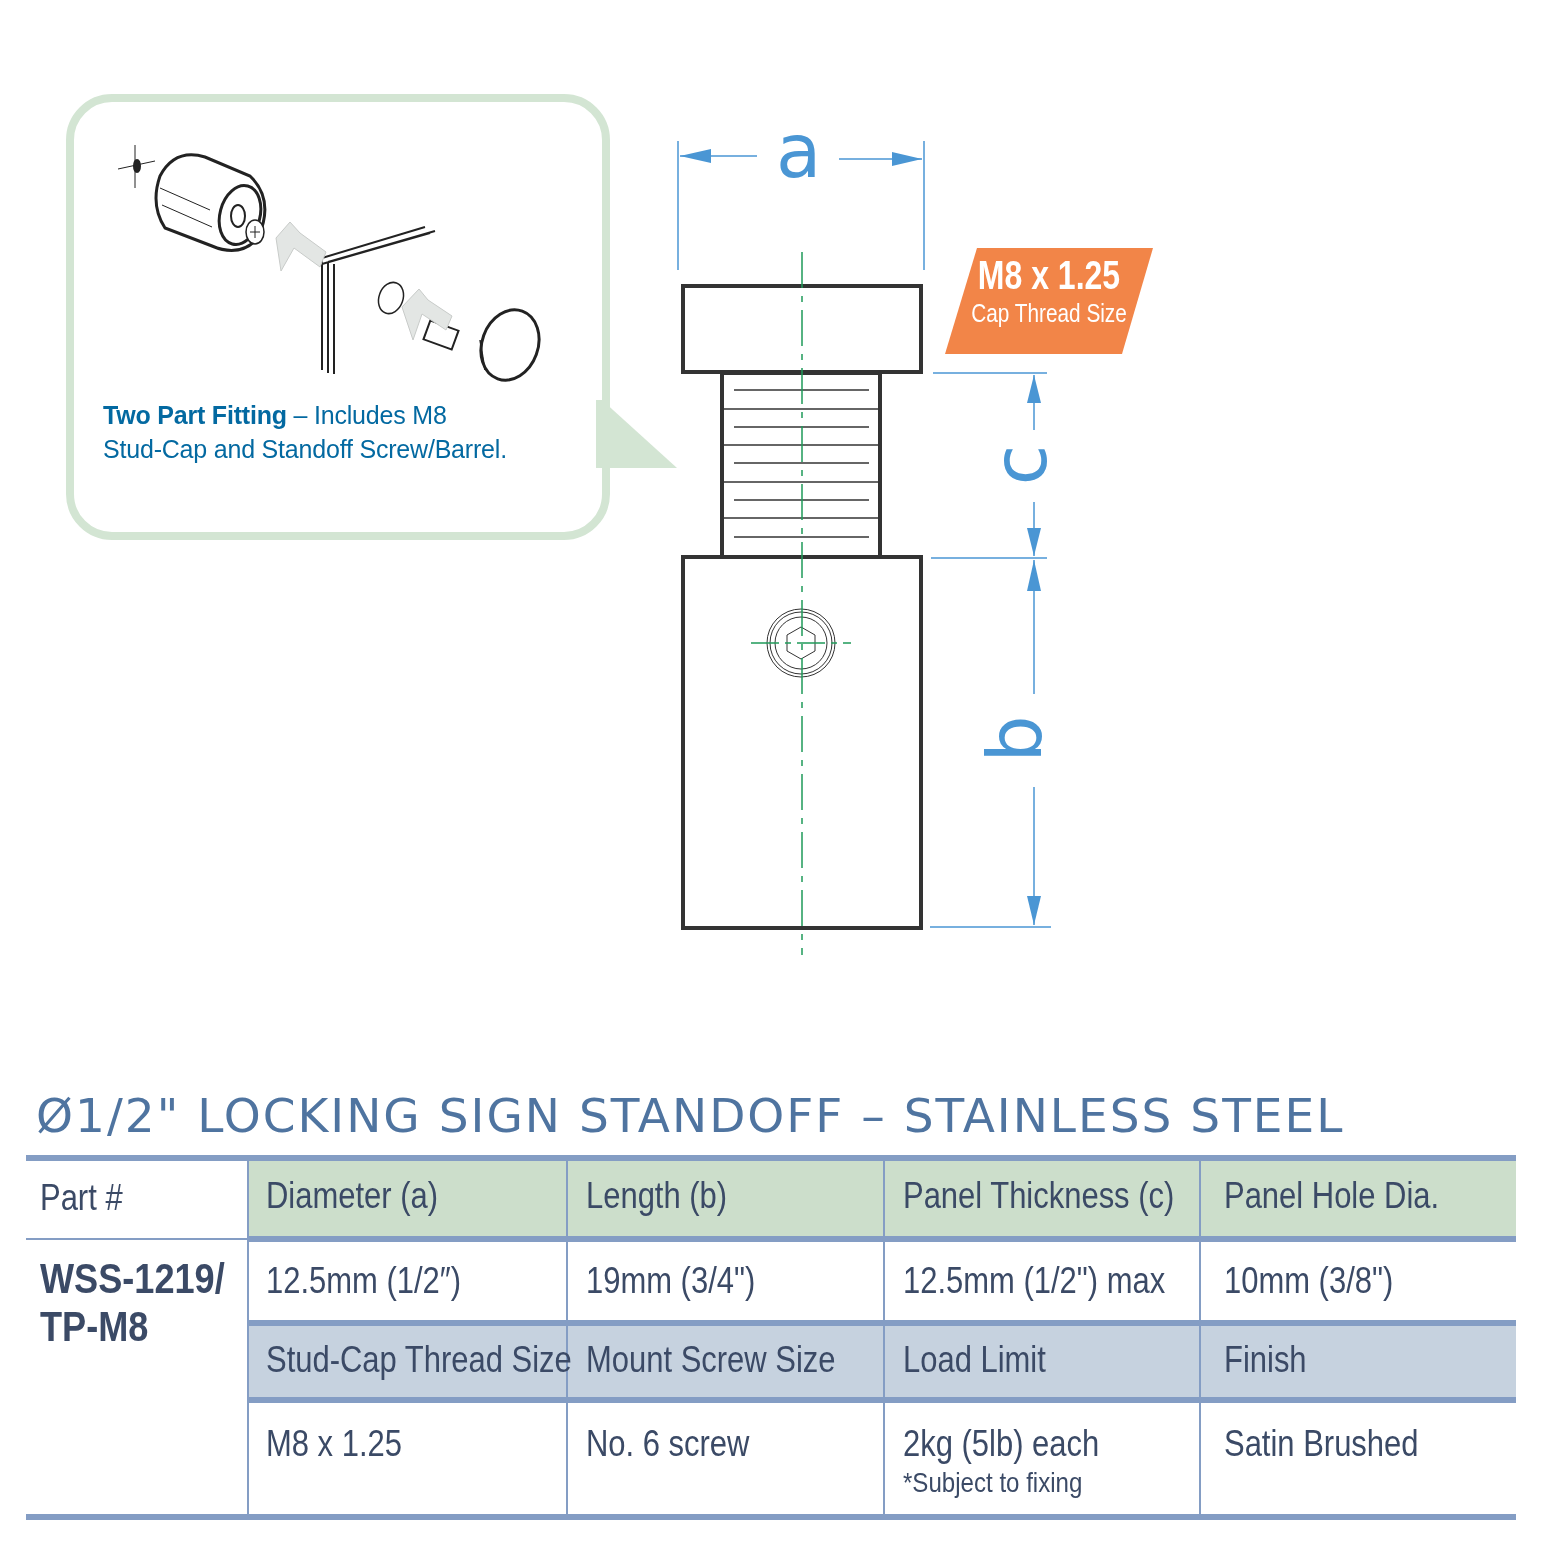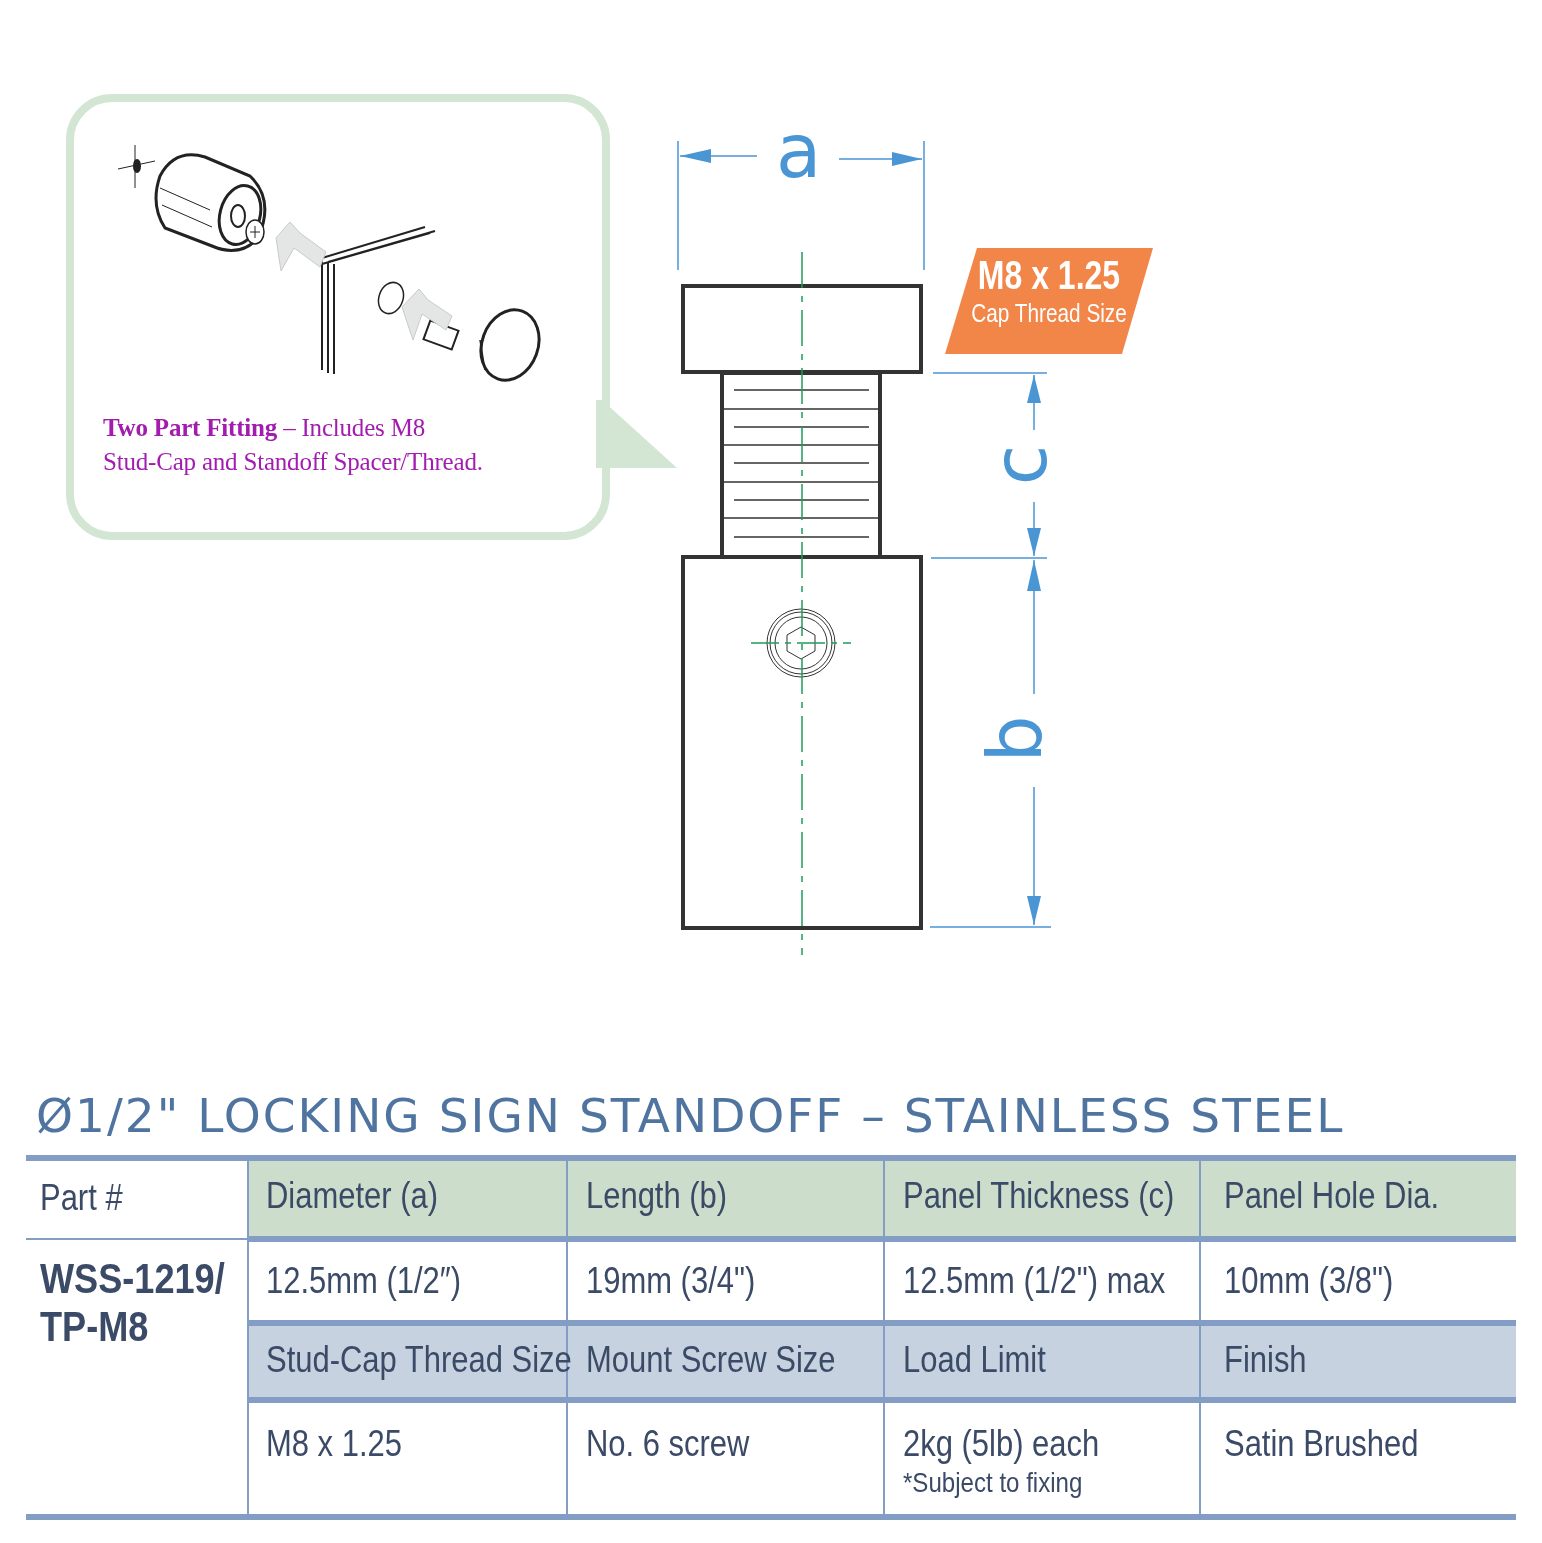--- a/index.html
+++ b/index.html
@@ -1,21 +1,21 @@
 <!DOCTYPE html>
 <html><head>
 <meta charset="utf-8">
 <style>
   html, body { margin: 0; padding: 0; background: #ffffff; }
   body { width: 1542px; height: 1543px; position: relative; overflow: hidden;
          font-family: "Liberation Sans", "DejaVu Sans", sans-serif; color: #3b4a66; }
   #drawing { position: absolute; left: 0; top: 0; width: 1542px; height: 1000px; }
-  .bubble-text { position: absolute; left: 103px; top: 411px; width: 480px;
-                 font-family: Liberation Serif, serif; font-size: 25px; line-height: 34px;
-                 color: #a21caf; letter-spacing: -0.2px; }
+  .bubble-text { position: absolute; left: 103px; top: 398px; width: 480px;
+                 font-family: Liberation Sans, sans-serif; font-size: 25px; line-height: 34px;
+                 color: #0369a1; letter-spacing: -0.2px; }
   .bubble-text b { font-weight: bold; }
   .badge-text { position: absolute; left: 945px; top: 252px; width: 208px; text-align: center;
                 color: #ffffff; font-family: "Liberation Sans", sans-serif; }
   .badge-main { font-size: 40px; font-weight: bold; line-height: 46px; transform: scaleX(0.8); display: block; }
   .badge-sub { font-size: 26px; line-height: 30px; transform: scaleX(0.8); display: block; }
   .dim-letter { position: absolute; color: #4a96d4; font-family: "DejaVu Sans", sans-serif;
                 font-size: 74px; line-height: 74px; }
   .title { position: absolute; left: 36px; top: 1088px; font-family: "DejaVu Sans", sans-serif;
            font-size: 47px; letter-spacing: 2px; color: #4f74a0; white-space: nowrap; }
   .spec-table { position: absolute; left: 26px; top: 1155px; width: 1490px; }
@@ -134,21 +134,21 @@
 <div class="dim-letter" style="left:1000px; top:428px; transform: rotate(-90deg);">c</div>
 <div class="dim-letter" style="left:992px; top:702px; transform: rotate(-90deg);">b</div>
 
 <div class="badge-text">
   <span class="badge-main">M8 x 1.25</span>
   <span class="badge-sub">Cap Thread Size</span>
 </div>
 
 <div class="bubble-text">
   <b>Two Part Fitting</b><span> – Includes M8</span><br>
-  <span>Stud-Cap and Standoff Spacer/Thread.</span>
+  <span>Stud-Cap and Standoff Screw/Barrel.</span>
 </div>
 
 <div class="title">Ø1/2" LOCKING SIGN STANDOFF – STAINLESS STEEL</div>
 
 <div class="spec-table">
 
   <div class="hdr-green" style="left:222px; top:6px; width:1268px; height:79px;"></div>
   <div class="hdr-blue" style="left:222px; top:171px; width:1268px; height:71px;"></div>
 
   <div class="bar" style="top:0;"></div>

